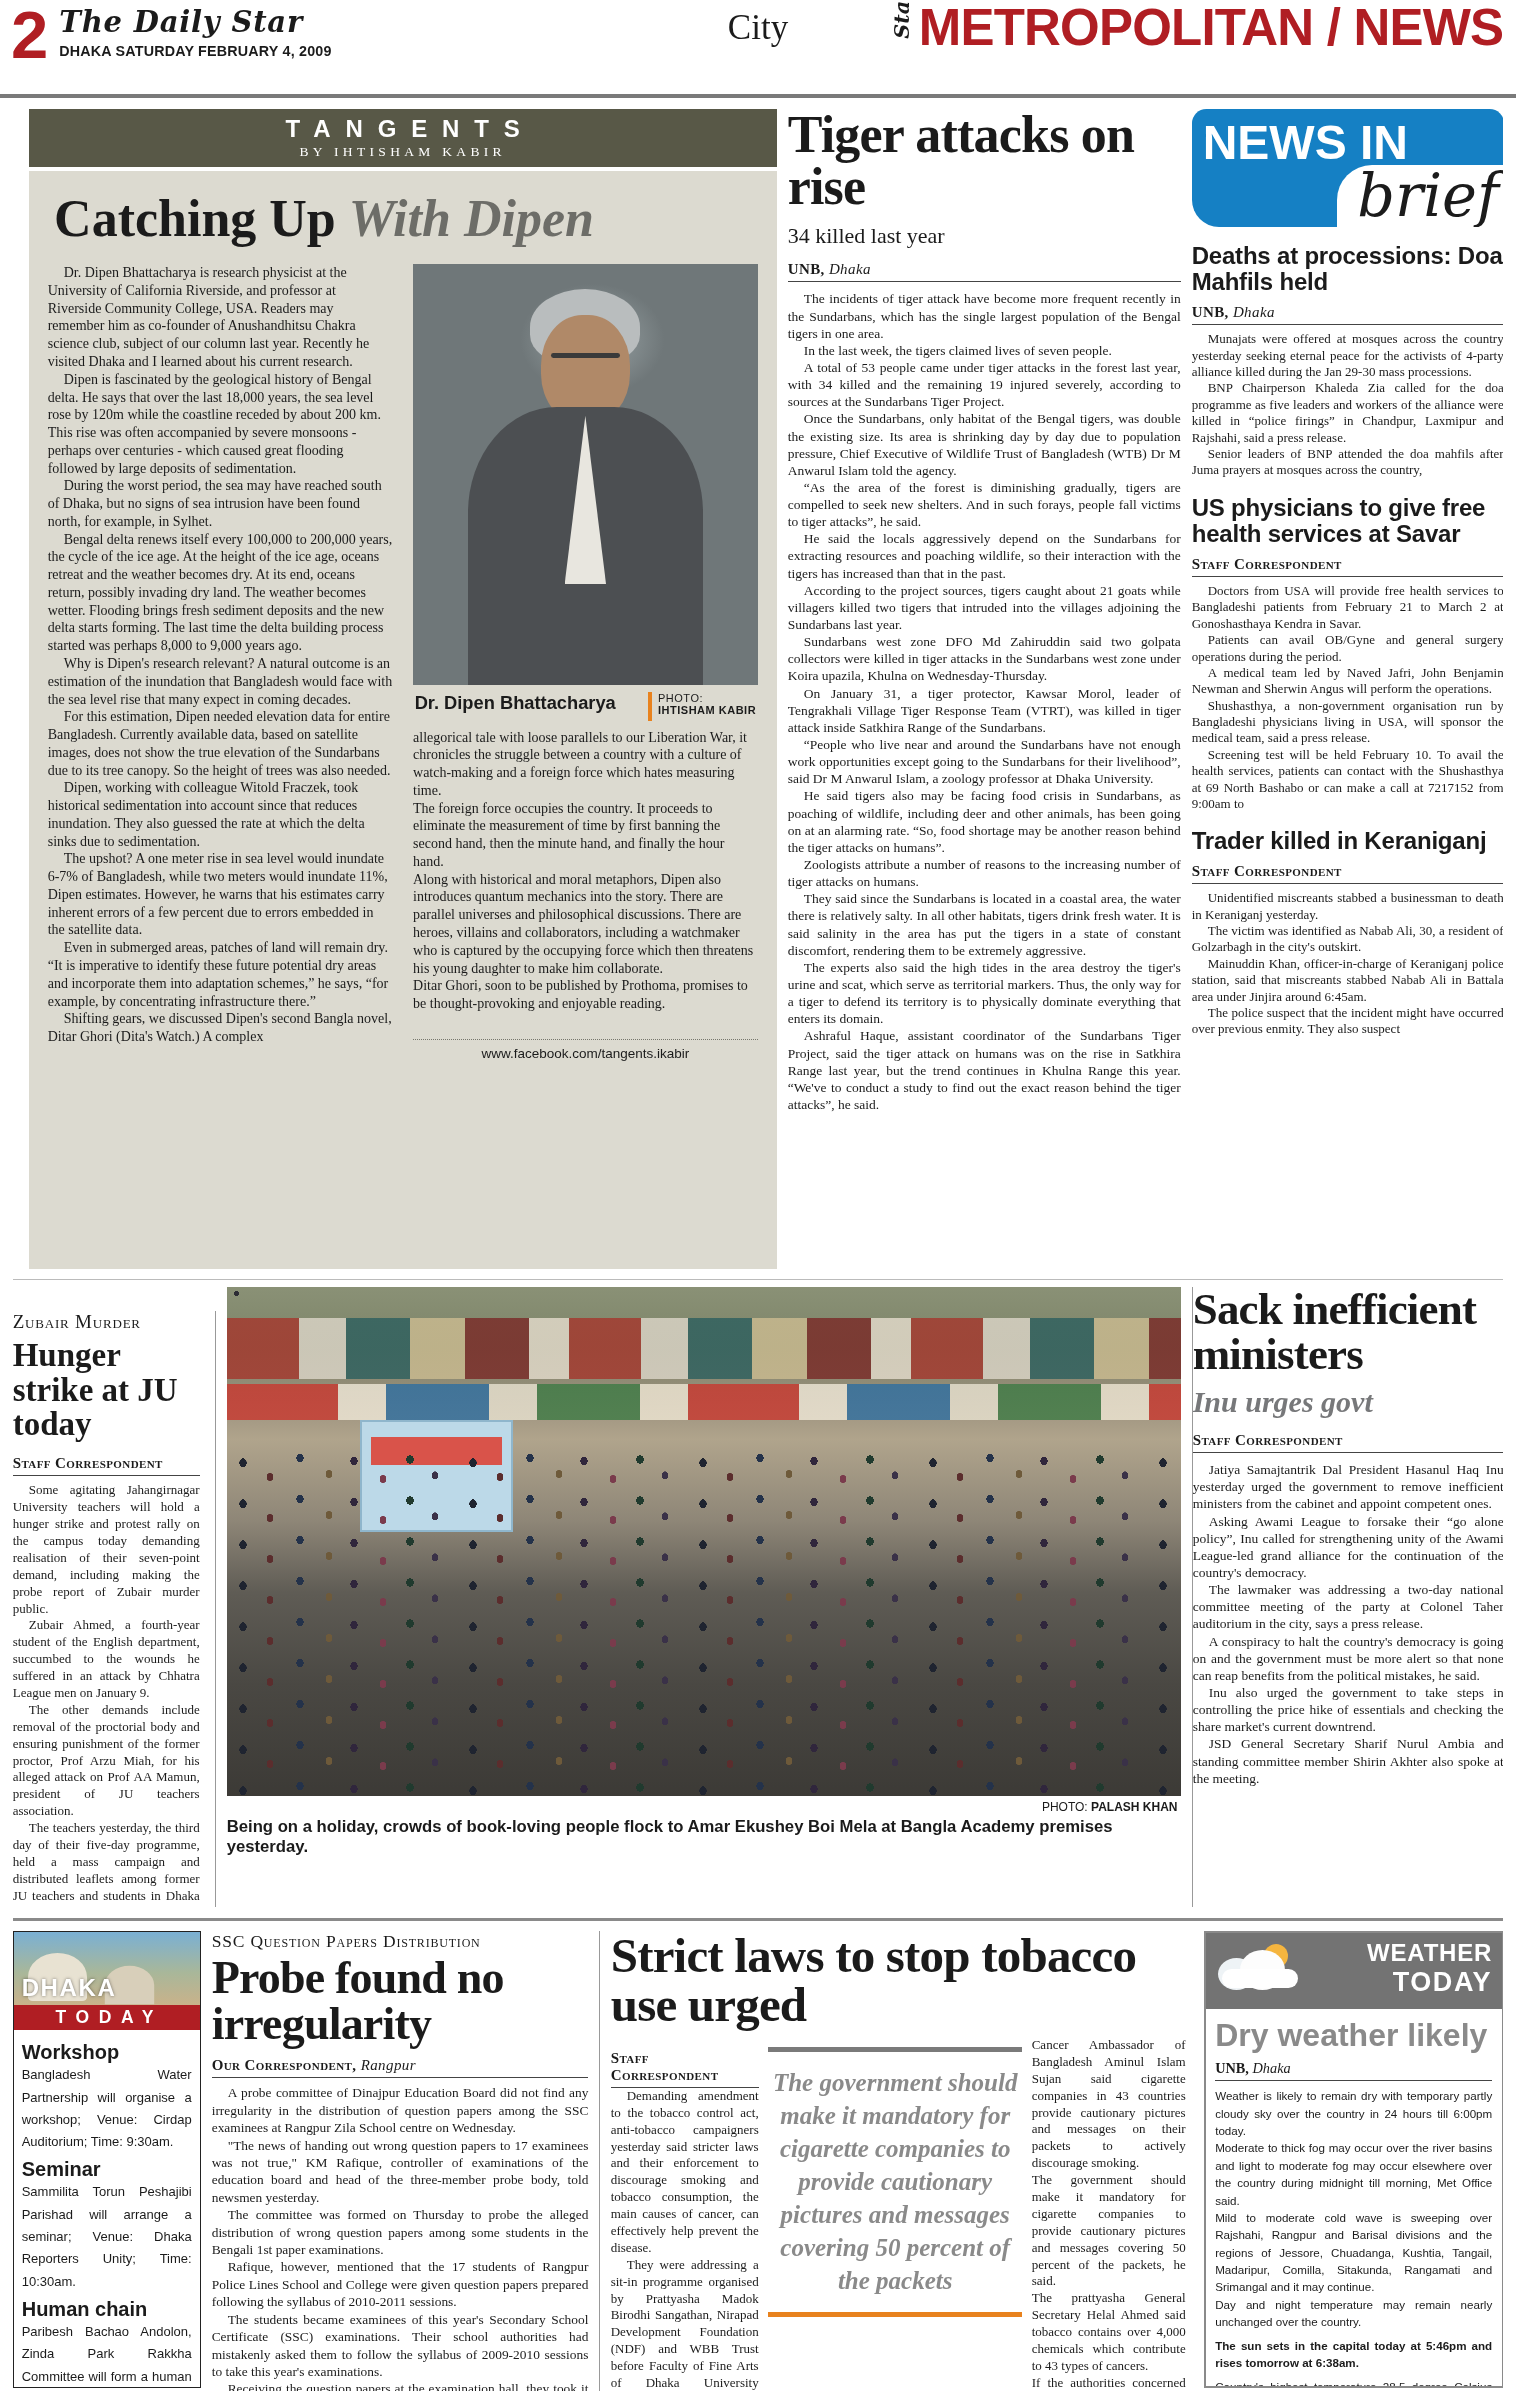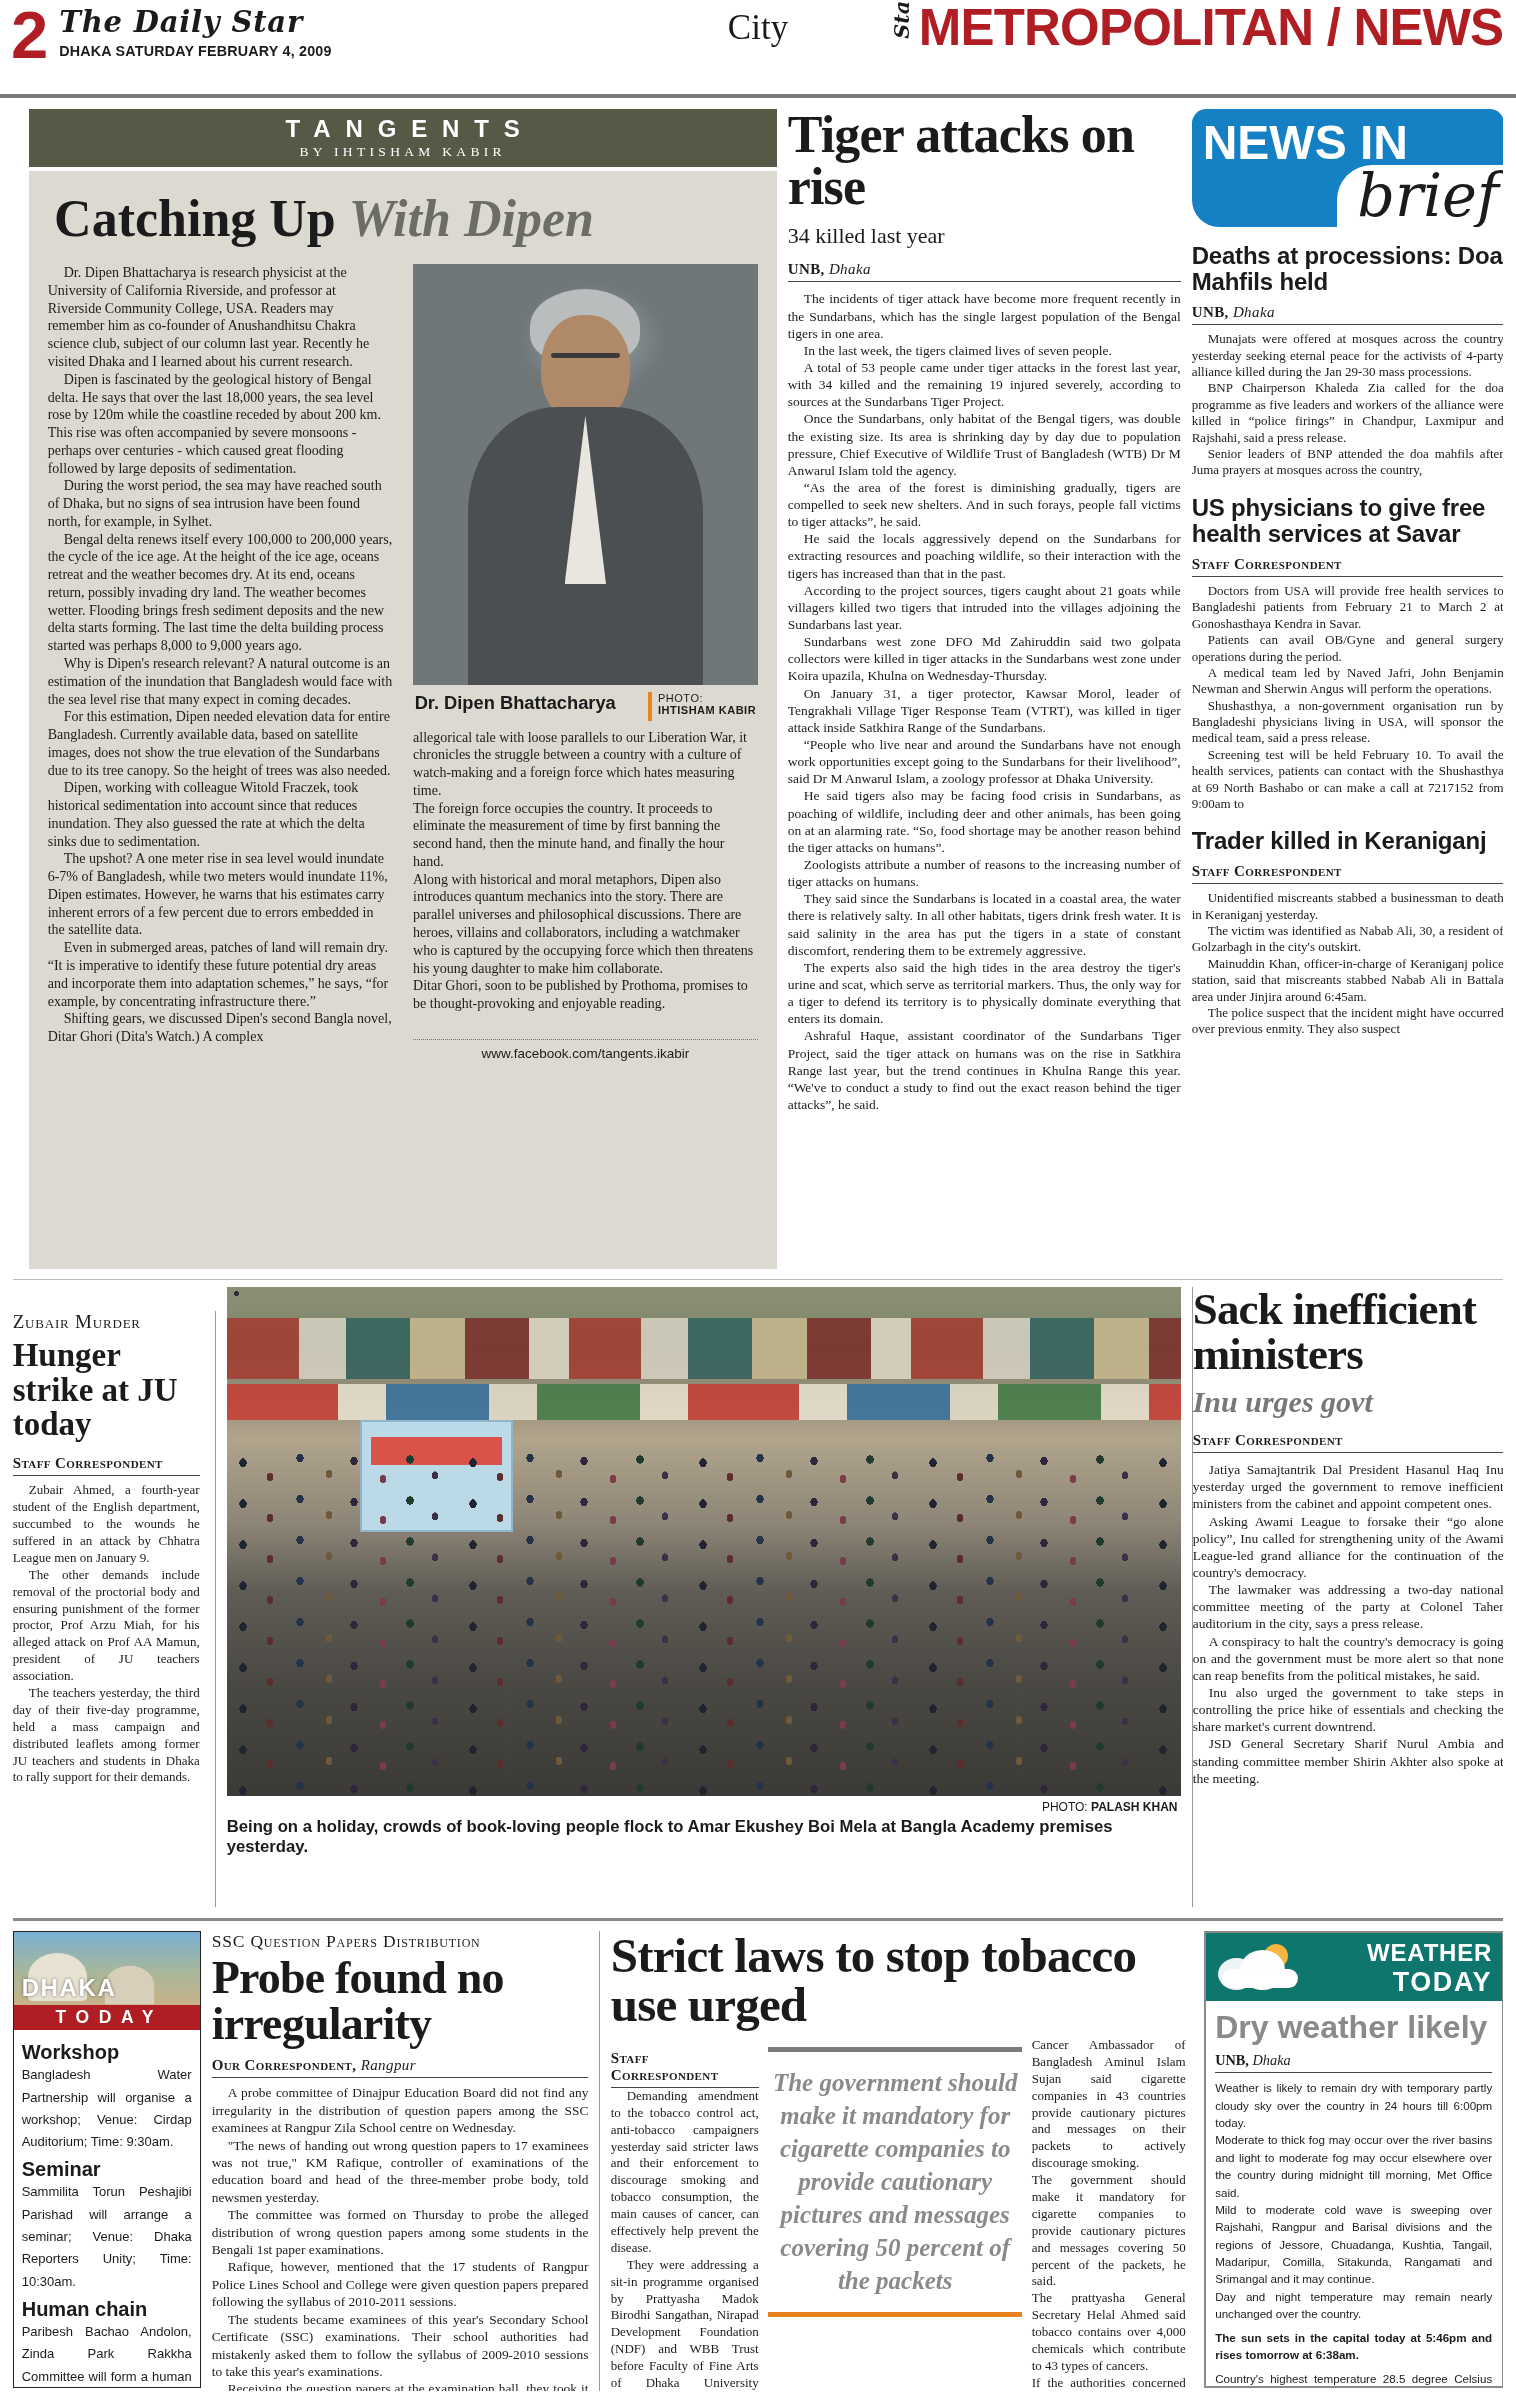--- a/index.html
+++ b/index.html
@@ -138,21 +138,21 @@
   .tobacco { overflow:hidden; }
   .tobacco h2 { font-size:49px; line-height:1.0; font-weight:bold; letter-spacing:-0.8px; }
   .tb-cols { display:grid; grid-template-columns:148px 254px 154px; column-gap:9.5px; margin-top:8px; }
   .tb-cols .body17 p { font-size:13px; line-height:1.3; }
   .pullquote { padding-top:3.2px; }
   .pq-bar-top { height:5.6px; background:#7a7a7a; margin:6.4px 0 14.3px; }
   .pq-text { font-family:"Liberation Serif", serif; font-style:italic; font-weight:bold; font-size:25px; line-height:1.32; color:#8a8a8a; text-align:center; }
   .pq-bar-bottom { height:5.6px; background:#e8821e; margin-top:14.3px; }
 
   .weather { border:2.4px solid #8a8a8a; height:457px; overflow:hidden; background:#fff; position:relative; }
-  .wt-band { background:#0f766e; height:68px; position:relative; }
+  .wt-band { background:#737373; height:76px; position:relative; }
   .wt-cloud { position:absolute; left:12.7px; top:11px; width:87px; height:46px; }
   .wt-sun { position:absolute; left:46px; top:0; width:24px; height:24px; border-radius:50%; background:#f5b53f; }
   .wt-puff1 { position:absolute; left:0; top:14.3px; width:37px; height:32px; border-radius:50%; background:#eef3f6; }
   .wt-puff2 { position:absolute; left:22px; top:6.4px; width:45px; height:40px; border-radius:50%; background:#fdfdfd; }
   .wt-base { position:absolute; left:3.2px; top:25.4px; width:76px; height:19px; border-radius:11px; background:#fff; }
   .wt-band-label { position:absolute; right:9.5px; top:6.4px; text-align:right; color:#fff; font-family:"Liberation Sans", sans-serif; font-weight:bold; }
   .wt-band-label .l1 { font-size:24px; letter-spacing:0.8px; }
   .wt-band-label .l2 { font-size:27px; letter-spacing:1.6px; }
   .wt-pad { padding:8px 9.5px 0; }
   .wt-head { font-family:"Liberation Sans", sans-serif; font-weight:bold; font-size:32px; color:#8a8a8a; }
@@ -301,20 +301,21 @@
   <div class="row1-row2-sep"></div>
 
   <div class="row2">
 
     <div class="zubair">
       <div class="kicker">Zubair Murder</div>
       <h2>Hunger strike at JU today</h2>
       <div class="byline">Staff Correspondent</div>
       <div class="body17">
 
+      <p>Some agitating Jahangirnagar University teachers will hold a hunger strike and protest rally on the campus today demanding realisation of their seven-point demand, including making the probe report of Zubair murder public.</p>
           <p>Zubair Ahmed, a fourth-year student of the English department, succumbed to the wounds he suffered in an attack by Chhatra League men on January 9.</p>
           <p>The other demands include removal of the proctorial body and ensuring punishment of the former proctor, Prof Arzu Miah, for his alleged attack on Prof AA Mamun, president of JU teachers association.</p>
           <p>The teachers yesterday, the third day of their five-day programme, held a mass campaign and distributed leaflets among former JU teachers and students in Dhaka to rally support for their demands.</p>
         </div>
     </div>
 
     <div class="photo-story">
       <div class="crowd-photo">
         <div class="crowd-band stalls"></div>
         <div class="crowd-band banner-strip"></div>

